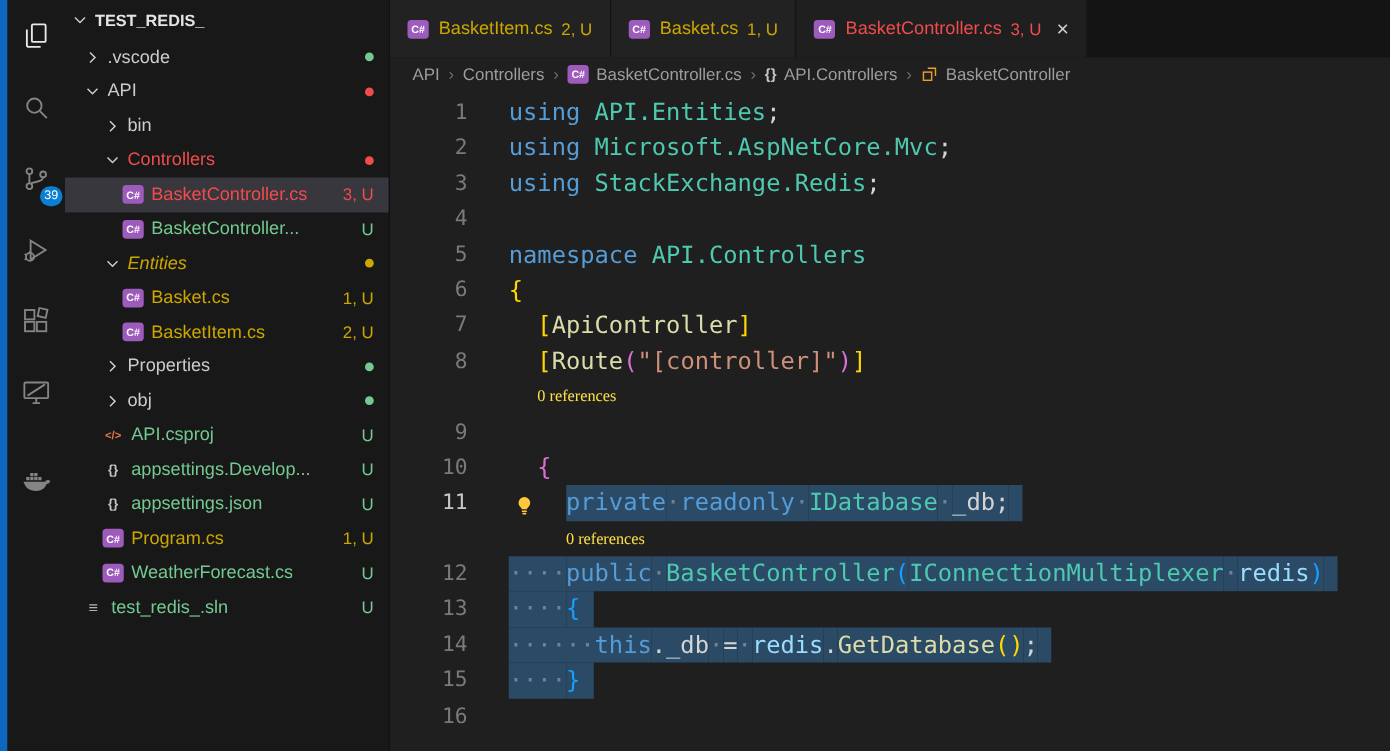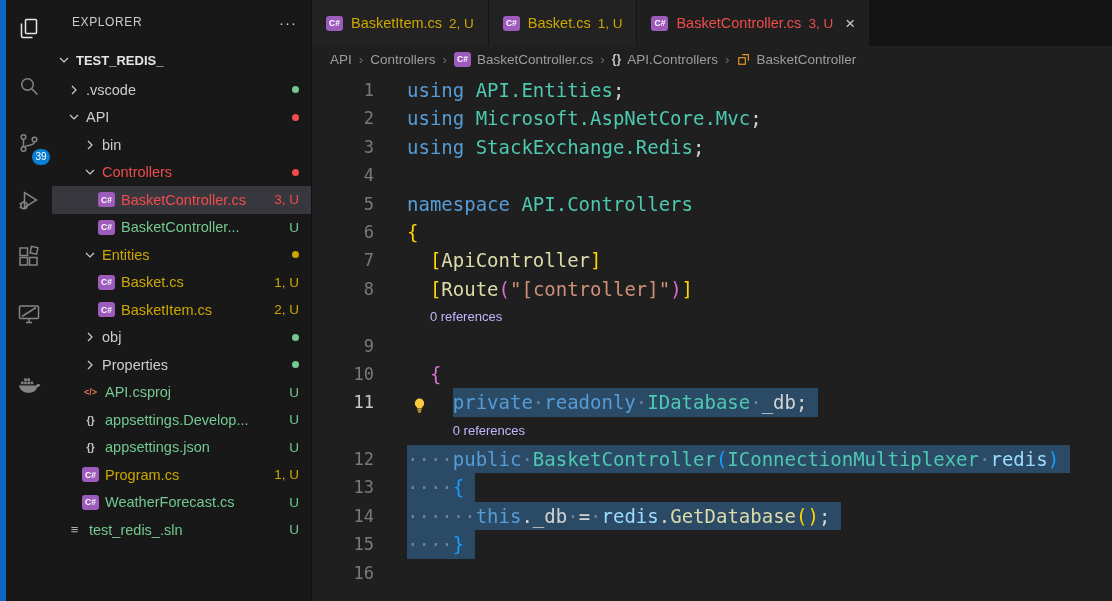--- a/index.html
+++ b/index.html
@@ -62,21 +62,21 @@
   .editor { flex:1; background:#1f1f1f; overflow:hidden; position:relative;
     padding-top:4px; font-family:"DejaVu Sans Mono", monospace; font-size:19px; }
   .crow { height:28.4px; line-height:28.4px; padding-left:95px; position:relative; white-space:pre; }
   .lnum { position:absolute; left:0; top:0; width:62px; text-align:right;
     color:#7a7a7a; font-size:17px; }
   .lnum.active { color:#c9c9c9; }
   .ctext { white-space:pre; }
   .seg { display:inline-block; height:28.4px; vertical-align:top; white-space:pre; }
   .is-sel { background:var(--sel,#2b4a66); }
   .selpad { width:11px; }
-  .lensrow { font-family:Liberation Sans, sans-serif; font-size:13px; color:#c4b5fd; }
+  .lensrow { font-family:Liberation Serif, serif; font-size:13px; color:#fde047; }
   .bulb { position:absolute; left:99px; top:5px; width:18px; height:18px; cursor:pointer; }
 
   .tk-kw{color:#569cd6} .tk-type{color:#4ec9b0} .tk-meth{color:#dcdcaa}
   .tk-str{color:#ce9178} .tk-param{color:#9cdcfe} .tk-pl{color:#d4d4d4}
   .tk-b1{color:#ffd700} .tk-b2{color:#da70d6} .tk-b3{color:#179fff}
   .tk-ws{color:#6e8399}
 </style>
 </head>
 <body>
 
@@ -135,24 +135,20 @@
           <rect x="10.4" y="8.6" width="2.6" height="2.6"></rect>
           <rect x="13.6" y="8.6" width="2.6" height="2.6"></rect>
           <rect x="7.2" y="5.4" width="2.6" height="2.6"></rect>
           <rect x="10.4" y="5.4" width="2.6" height="2.6"></rect>
           <path d="M1.8 12.4h17.4c.3-.9 1.4-1.6 2.9-1.2.5.1.9.4 1.1.6-.3 1.5-1.5 2.3-3 2.4-.9 3.4-4 5.5-8.2 5.5-4.6 0-8.6-1.8-10.2-7.3z"></path>
         </svg>
       </div>
     </div>
 
   <div class="sidebar">
-    <div class="sb-head">
-      <span>EXPLORER</span>
-      <span class="more">···</span>
-    </div>
     <div class="sb-root">
       <svg class="chev" viewBox="0 0 16 16">
         <path d="M4 6l4 4 4-4" stroke="#cccccc" stroke-width="1.2" fill="none"></path>
         </svg>
       <span>TEST_REDIS_</span>
     </div>
     <div id="tree">
         <div class="trow" style="padding-left: 14px;">
           <svg class="chev" viewBox="0 0 16 16">
             <path d="M6 4l4 4-4 4" stroke="#cccccc" stroke-width="1.2" fill="none"></path>
@@ -189,21 +185,21 @@
           <span class="tlabel" style="color:#f14c4c">BasketController.cs</span>
           <span class="tspacer"></span>
           <span class="tbadge" style="color:#f14c4c">3, U</span>
         </div>
         <div class="trow" style="padding-left: 46px;">
           <span class="fic fic-cs">C#</span>
           <span class="tlabel" style="color:#73c991">BasketController...</span>
           <span class="tspacer"></span>
           <span class="tbadge" style="color:#73c991">U</span>
         </div>
-        <div class="trow" style="padding-left: 30px;">
+        <div class="trow" style="padding-left: 30px; font-style: italic;">
           <svg class="chev" viewBox="0 0 16 16">
             <path d="M4 6l4 4 4-4" stroke="#cccccc" stroke-width="1.2" fill="none"></path>
           </svg>
           <span class="tlabel" style="color:#cca700">Entities</span>
           <span class="tspacer"></span>
           <span class="tdot" style="background:#cca700"></span>
         </div>
         <div class="trow" style="padding-left: 46px;">
           <span class="fic fic-cs">C#</span>
           <span class="tlabel" style="color:#cca700">Basket.cs</span>
@@ -213,29 +209,29 @@
         <div class="trow" style="padding-left: 46px;">
           <span class="fic fic-cs">C#</span>
           <span class="tlabel" style="color:#cca700">BasketItem.cs</span>
           <span class="tspacer"></span>
           <span class="tbadge" style="color:#cca700">2, U</span>
         </div>
         <div class="trow" style="padding-left: 30px;">
           <svg class="chev" viewBox="0 0 16 16">
             <path d="M6 4l4 4-4 4" stroke="#cccccc" stroke-width="1.2" fill="none"></path>
           </svg>
+          <span class="tlabel" style="color:#cccccc">Properties</span>
+          <span class="tspacer"></span>
+          <span class="tdot" style="background:#73c991"></span>
+        </div>
+        <div class="trow" style="padding-left: 30px;">
+          <svg class="chev" viewBox="0 0 16 16">
+            <path d="M6 4l4 4-4 4" stroke="#cccccc" stroke-width="1.2" fill="none"></path>
+          </svg>
           <span class="tlabel" style="color:#cccccc">obj</span>
-          <span class="tspacer"></span>
-          <span class="tdot" style="background:#73c991"></span>
-        </div>
-        <div class="trow" style="padding-left: 30px;">
-          <svg class="chev" viewBox="0 0 16 16">
-            <path d="M6 4l4 4-4 4" stroke="#cccccc" stroke-width="1.2" fill="none"></path>
-          </svg>
-          <span class="tlabel" style="color:#cccccc">Properties</span>
           <span class="tspacer"></span>
           <span class="tdot" style="background:#73c991"></span>
         </div>
         <div class="trow" style="padding-left: 30px;">
           <span class="fic fic-xml">&lt;/&gt;</span>
           <span class="tlabel" style="color:#73c991">API.csproj</span>
           <span class="tspacer"></span>
           <span class="tbadge" style="color:#73c991">U</span>
         </div>
         <div class="trow" style="padding-left: 30px;">

